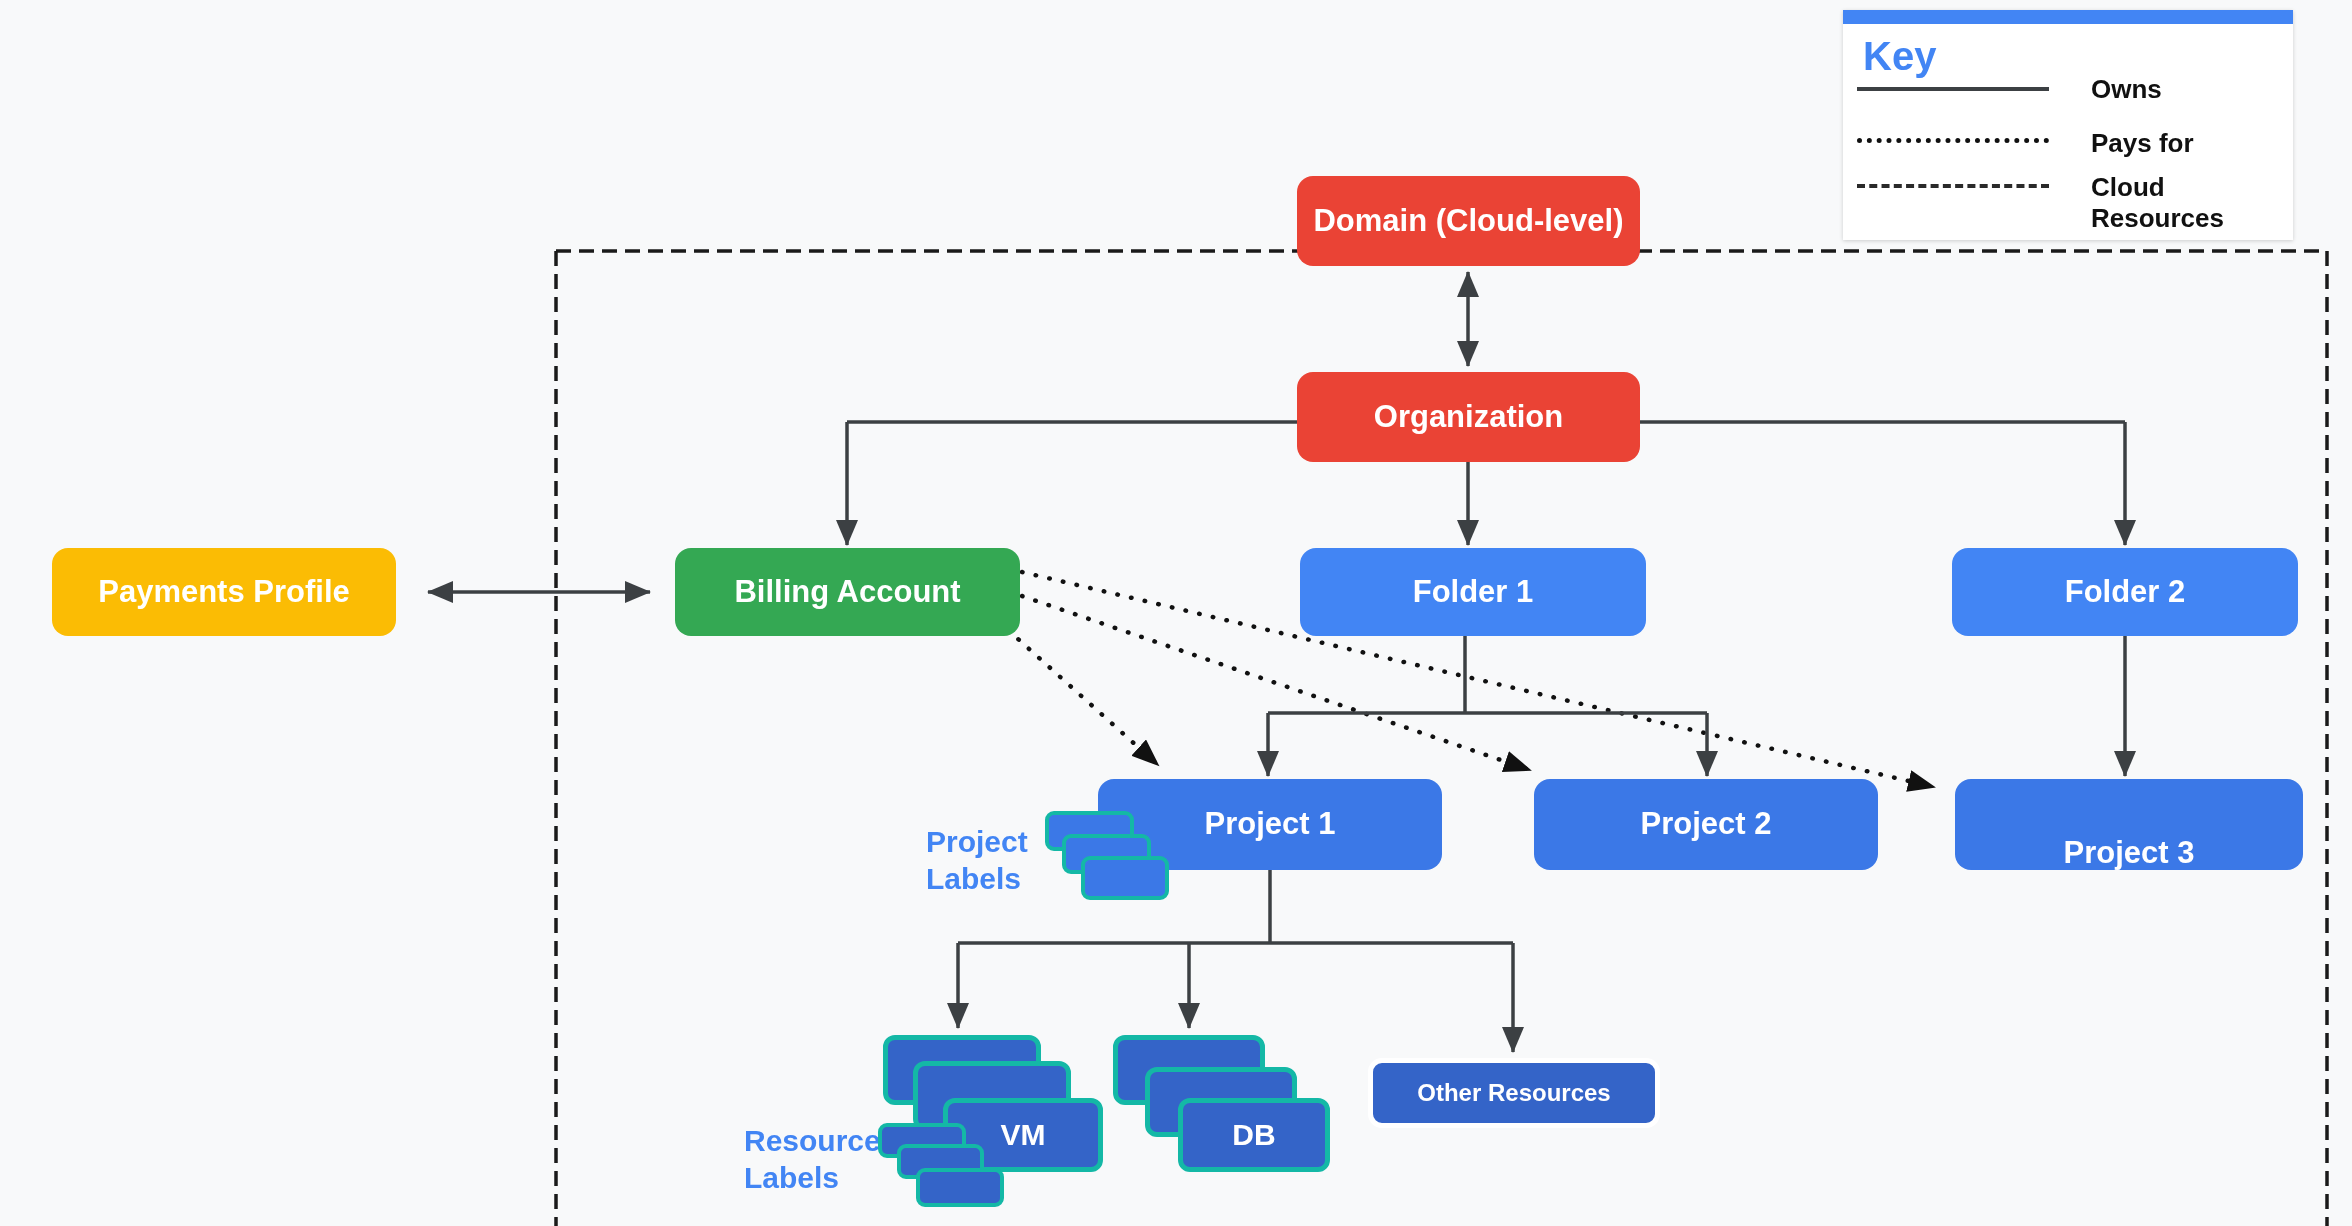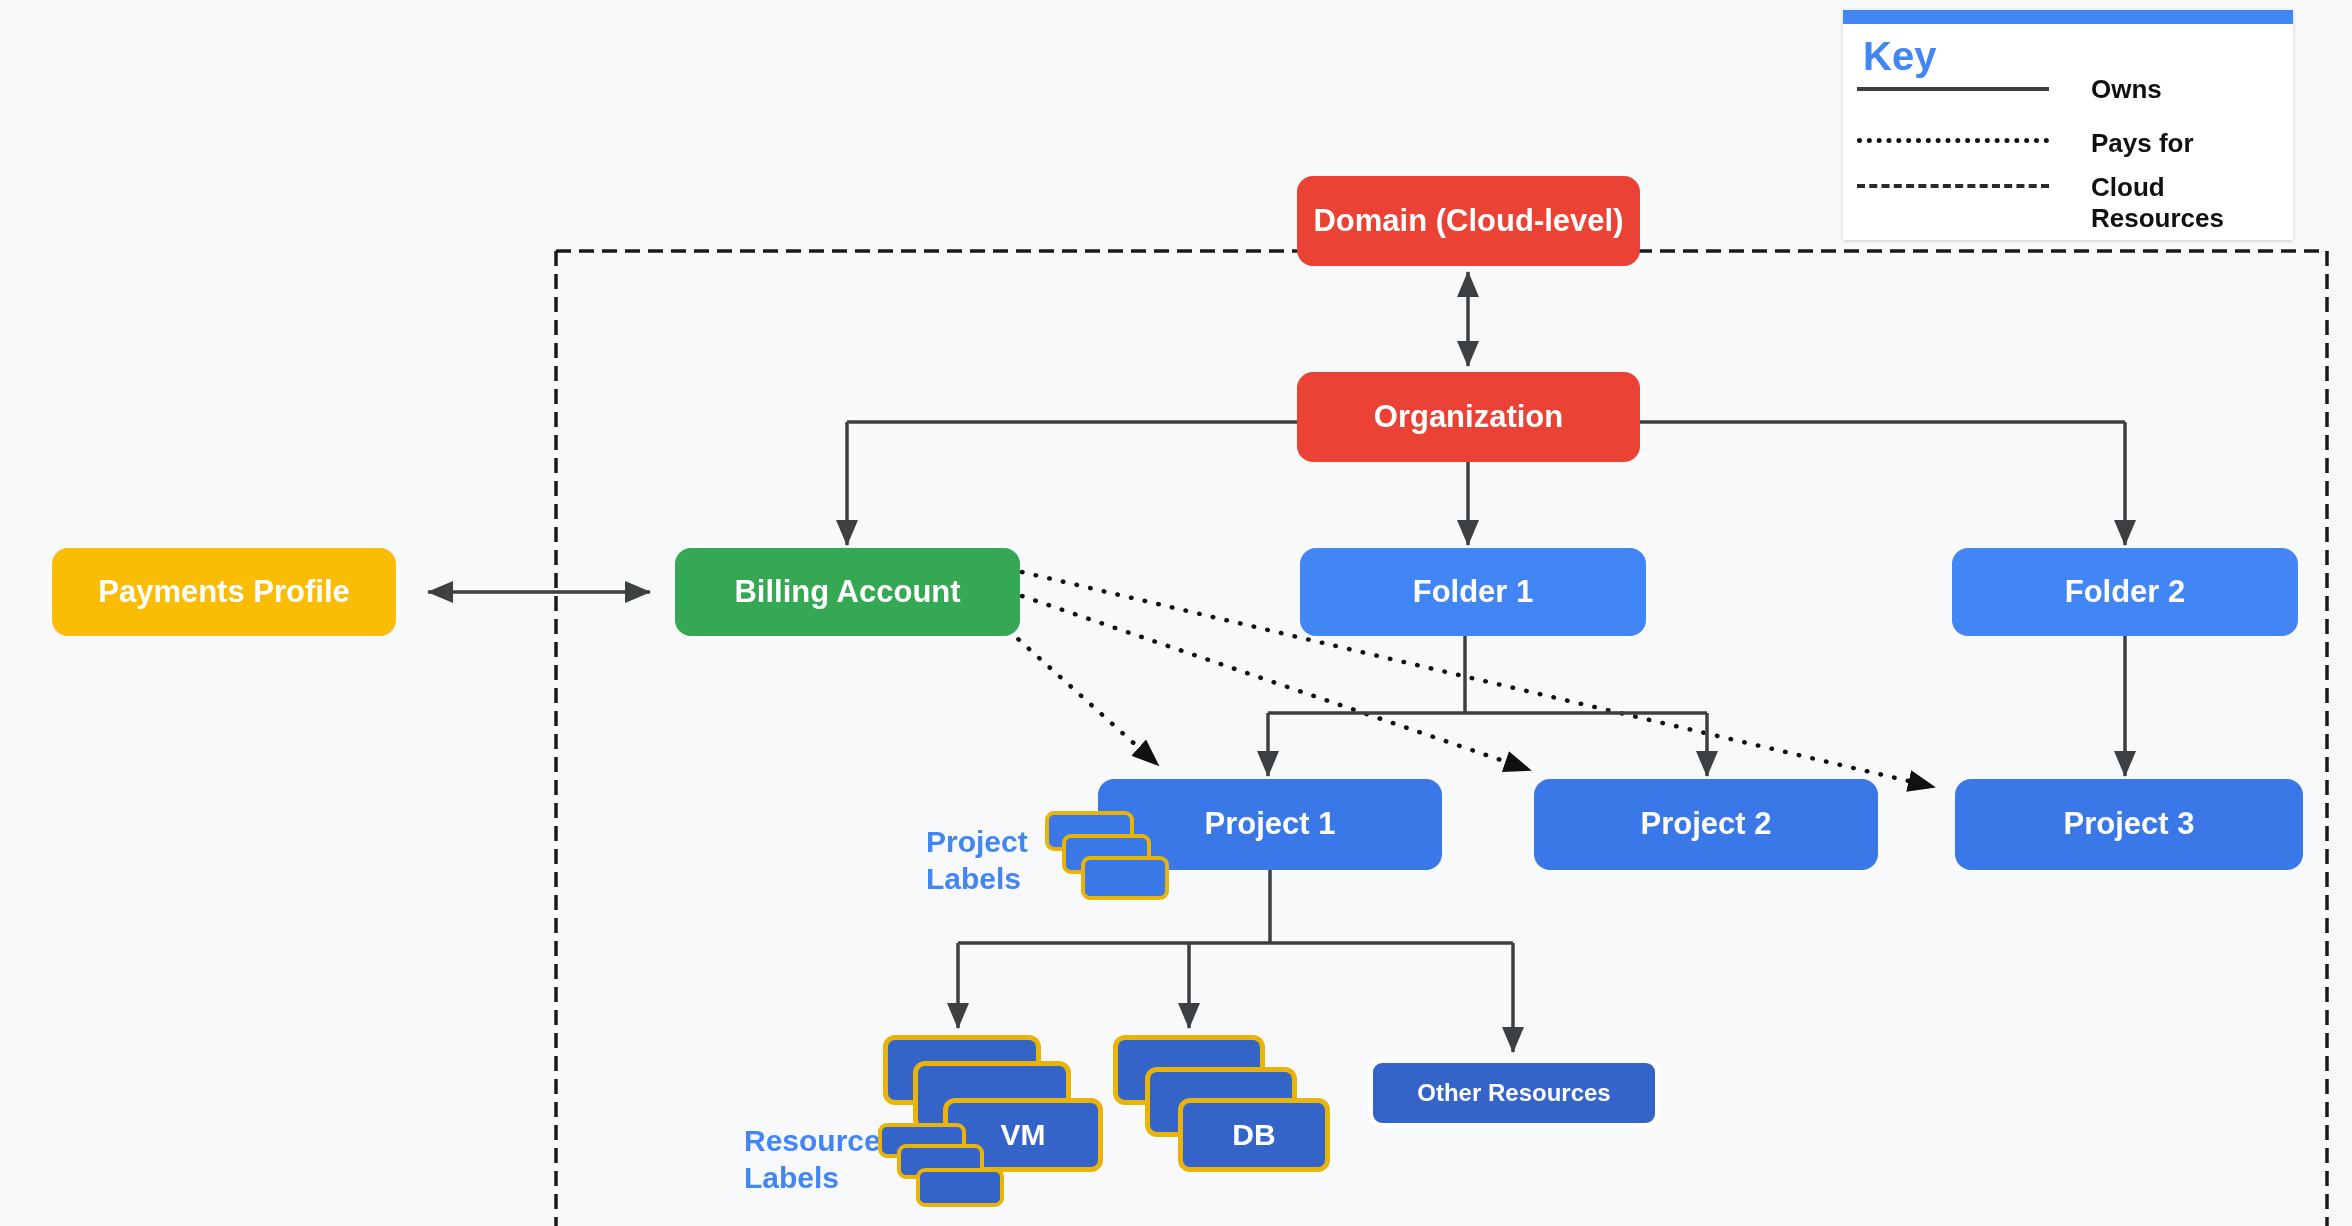--- a/index.html
+++ b/index.html
@@ -25,21 +25,21 @@
   .node.yellow{background:#FBBC04;}
   .node.green{background:#34A853;}
   .node.folder-blue{background:#4285F4;}
   .node.project-blue{background:#3B78E7;}
   .resource-box{
     position:absolute;display:flex;align-items:center;justify-content:center;
     background:#3464C8;color:#fff;font-weight:700;font-size:24px;
     border:5px solid #FFFFFF;border-radius:14px;box-sizing:border-box;
   }
   .chip{
-    position:absolute;background:#3464C8;border:5px solid #eab308;
+    position:absolute;background:#3464C8;border:5px solid #14b8a6;
     border-radius:12px;box-sizing:border-box;
     display:flex;align-items:center;justify-content:center;
     color:#fff;font-weight:700;font-size:30px;
   }
   .chip.small{border-width:4px;border-radius:9px;}
   .chip.project-chip{background:#3B78E7;}
   .annotation{
     position:absolute;color:#4285F4;font-weight:700;font-size:30px;line-height:37px;
   }
   .legend{
@@ -136,21 +136,21 @@
   </div>
 
   <div class="node project-blue" style="left:1098px;top:779px;width:344px;height:91px;">
     <span>Project 1</span>
   </div>
 
   <div class="node project-blue" style="left:1534px;top:779px;width:344px;height:91px;">
     <span>Project 2</span>
   </div>
 
-  <div class="node project-blue" style="left:1955px;top:779px;width:348px;height:91px;">
+  <div class="node project-blue" style="left:1955px;top:779px;width:348px;height:91px;align-items:flex-end;">
     <span>Project 3</span>
   </div>
 
   <div class="resource-box" style="left:1368px;top:1058px;width:292px;height:70px;">
     <span>Other Resources</span>
   </div>
 
   <div class="annotation" style="left:926px;top:823px;">
     <div>Project</div>
     <div>Labels</div>

